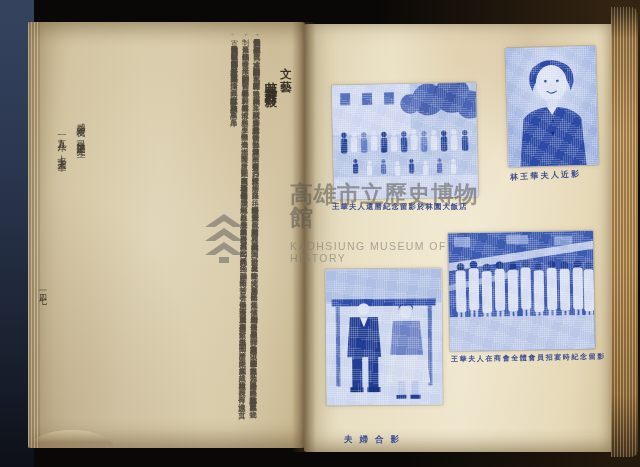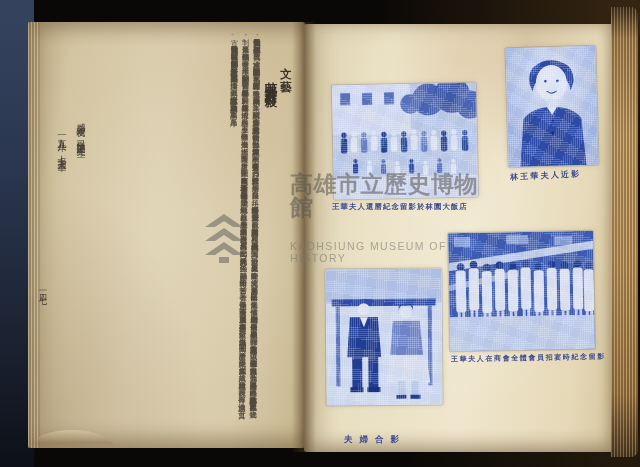--- a/index.html
+++ b/index.html
@@ -67,21 +67,21 @@
   .c3{left:147px;top:329px;font-size:7px;letter-spacing:1.6px;transform:rotate(-1deg);}
   .c4{left:40px;top:410px;font-size:8.5px;letter-spacing:7px;}
 
   
   .watermark{left:203px;top:206px;width:280px;height:58px;display:flex;align-items:flex-end;z-index:50;pointer-events:none;gap:40px;}
   .wm-logo{width:42px;height:50px;flex:0 0 auto;margin-top:2px;}
   .wm-text{margin-left:5px;}
   .wm-cn{font-size:23px;font-weight:700;letter-spacing:.5px;color:rgba(88,85,80,.55);
     font-family:"DejaVu Sans",sans-serif;line-height:1;}
   .wm-en{font-size:10.5px;letter-spacing:1.4px;color:rgba(125,122,115,.62);
-    font-family:"Liberation Sans","DejaVu Sans",sans-serif;margin-top:21px;}
+    font-family:"Liberation Sans","DejaVu Sans",sans-serif;margin-top:11px;}
 </style>
 </head>
 <body>
 
 <div class="scene">
 
   <div class="abs cover-left"></div>
 
   <div class="abs page left-page">
     <div class="abs" style="left:0;top:0;width:12px;height:100%;

